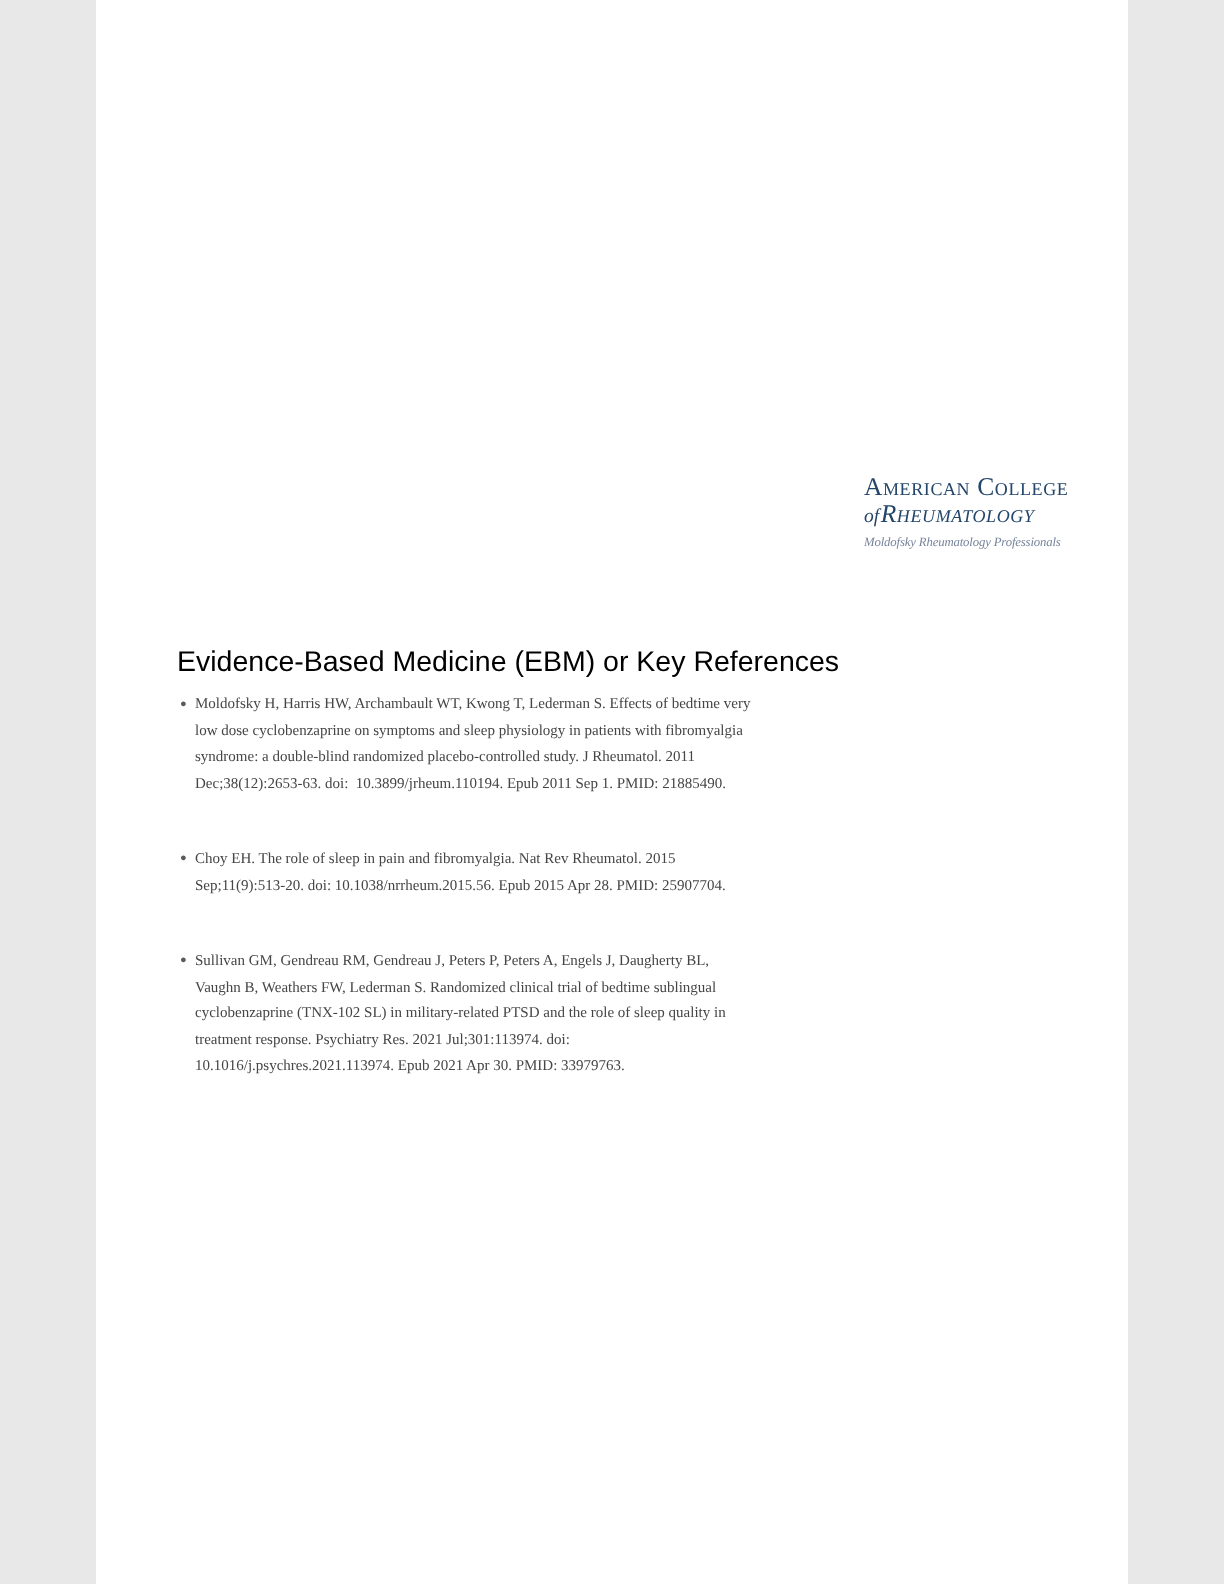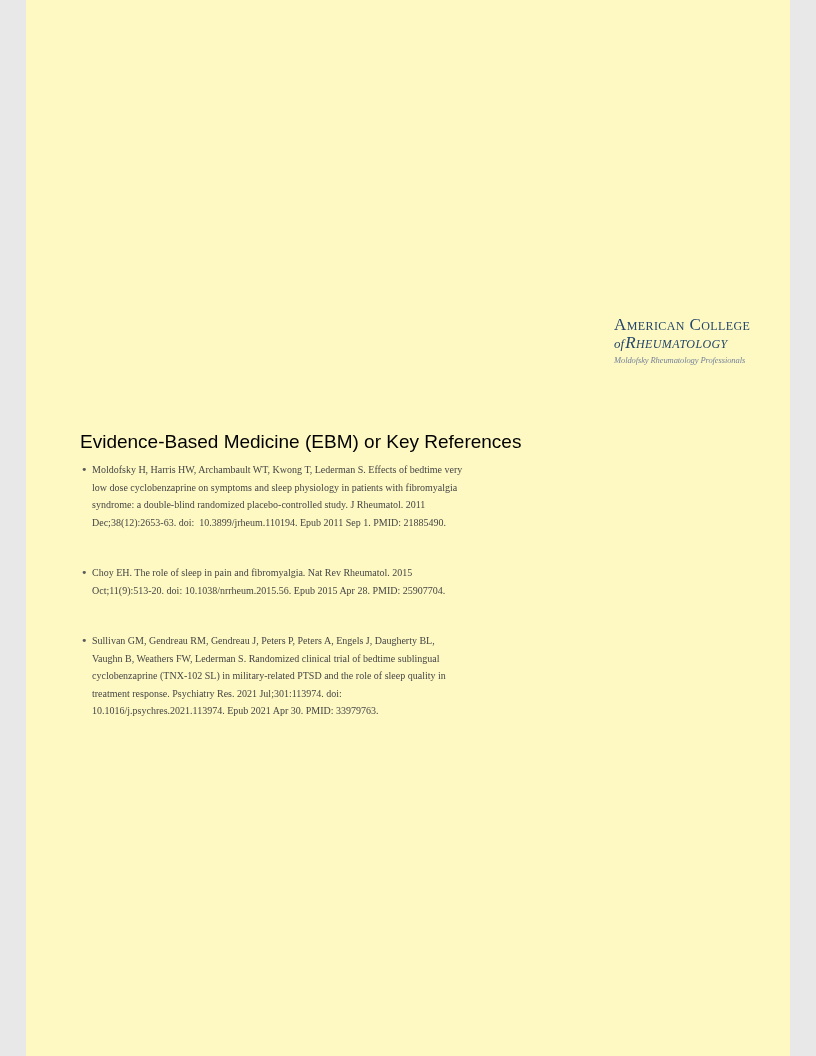--- a/index.html
+++ b/index.html
@@ -1,21 +1,21 @@
 <!DOCTYPE html>
 <html><head>
 <meta charset="utf-8">
 <style>
   html, body { margin: 0; padding: 0; background: #e8e8e8; }
   .page {
     position: relative;
-    width: 764px;
+    width: 688px;
     height: 1056px;
     margin: 0 auto;
-    background: #fef9c3;
+    background: #ffffff;
     overflow: hidden;
     font-family: "DejaVu Sans", sans-serif;
   }
 
   
   .logo {
     position: absolute;
     top: 316px;
     right: 30px;
     width: 146px;
@@ -118,21 +118,21 @@
       <span class="marker">•</span>
       <p class="ref-text">Moldofsky H, Harris HW, Archambault WT, Kwong T, Lederman S. Effects of bedtime very
 low dose cyclobenzaprine on symptoms and sleep physiology in patients with fibromyalgia
 syndrome: a double-blind randomized placebo-controlled study. J Rheumatol. 2011
 Dec;38(12):2653-63. doi:  10.3899/jrheum.110194. Epub 2011 Sep 1. PMID: 21885490.</p>
     </div>
 
     <div class="ref">
       <span class="marker">•</span>
       <p class="ref-text">Choy EH. The role of sleep in pain and fibromyalgia. Nat Rev Rheumatol. 2015
-Oct;11(9):513-20. doi: 10.1038/nrrheum.2015.56. Epub 2015 Apr 28. PMID: 25907704.</p>
+Sep;11(9):513-20. doi: 10.1038/nrrheum.2015.56. Epub 2015 Apr 28. PMID: 25907704.</p>
     </div>
 
     <div class="ref">
       <span class="marker">•</span>
       <p class="ref-text">Sullivan GM, Gendreau RM, Gendreau J, Peters P, Peters A, Engels J, Daugherty BL,
 Vaughn B, Weathers FW, Lederman S. Randomized clinical trial of bedtime sublingual
 cyclobenzaprine (TNX-102 SL) in military-related PTSD and the role of sleep quality in
 treatment response. Psychiatry Res. 2021 Jul;301:113974. doi:
 10.1016/j.psychres.2021.113974. Epub 2021 Apr 30. PMID: 33979763.</p>
     </div>

